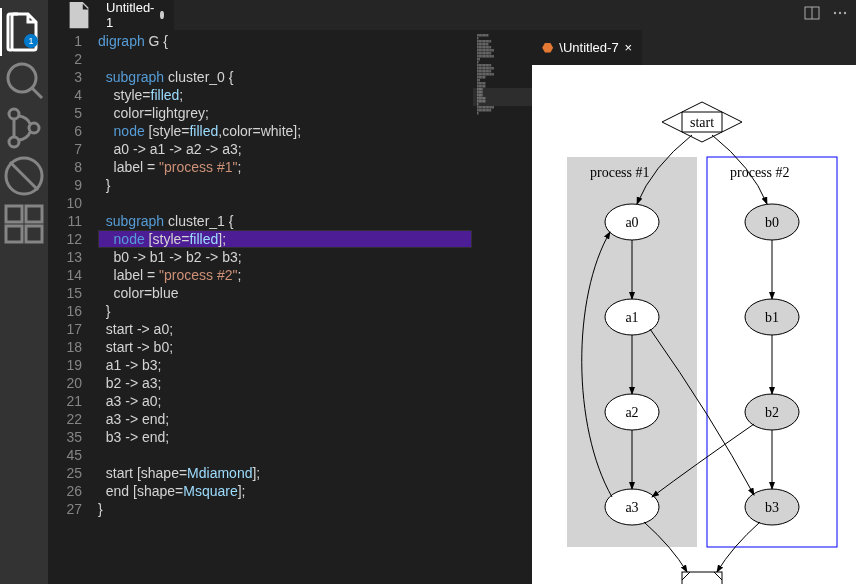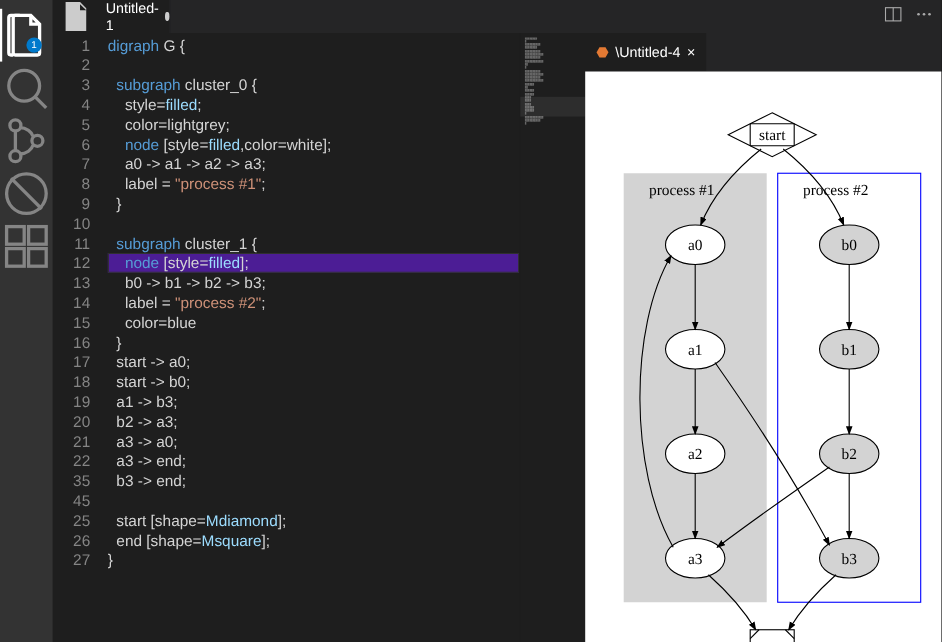--- a/index.html
+++ b/index.html
@@ -5,21 +5,21 @@
 *{margin:0;padding:0;box-sizing:border-box;font-family:-apple-system,BlinkMacSystemFont,"Segoe UI",sans-serif}
 body{background:#1e1e1e;width:856px;height:584px;display:flex;overflow:hidden}
 .activity-bar{width:48px;background:#333333;display:flex;flex-direction:column;align-items:center;padding-top:8px}
 .activity-icon{width:48px;height:48px;display:flex;align-items:center;justify-content:center;color:#858585;cursor:pointer;position:relative}
 .activity-icon.active{color:#ffffff}
 .activity-icon.active::before{content:"";position:absolute;left:0;top:0;bottom:0;width:2px;background:#ffffff}
 .badge{position:absolute;top:26px;left:24px;background:#007acc;color:#fff;border-radius:10px;font-size:9px;min-width:14px;height:14px;display:flex;align-items:center;justify-content:center;padding:0 3px}
 .main{flex:1;display:flex;flex-direction:column}
 .tabs{height:35px;background:#252526;display:flex}
 .tab-group{display:flex;flex:1}
-.tab{display:flex;align-items:center;padding:0 0;background:#1e1e1e;color:#ffffff;font-size:13px;border-right:1px solid #252526;cursor:pointer;gap:6px}
+.tab{display:flex;align-items:center;padding:0 10px;background:#1e1e1e;color:#ffffff;font-size:13px;border-right:1px solid #252526;cursor:pointer;gap:6px}
 .tab .dirty-dot{width:8px;height:8px;background:#cccccc;border-radius:50%}
 .tab-actions{display:flex;align-items:center;padding:0 8px;gap:12px;color:#cccccc}
 .tab-actions .ico{cursor:pointer;opacity:0.8}
 .editor-area{flex:1;display:flex}
 .editor{flex:1;background:#1e1e1e;position:relative;display:flex;font-family:Consolas,"Courier New",monospace;font-size:14px;line-height:18px}
 .gutter{width:50px;text-align:right;padding-right:16px;color:#858585;user-select:none;padding-top:2px}
 .gutter div{height:18px}
 .code{flex:1;padding-top:2px;color:#d4d4d4;white-space:pre;position:relative}
 .code-line{height:18px}
 .code-line.current{background:#4c1d95;box-shadow:inset 0 0 0 1px #303030}
@@ -136,21 +136,21 @@
       <div class="code" id="code"><div class="code-line"><span class="kw-blue">digraph</span><span class="id"> G {</span></div><div class="code-line"></div><div class="code-line"><span class="id">  </span><span class="kw-blue">subgraph</span><span class="id"> cluster_0 {</span></div><div class="code-line"><span class="id">    style=</span><span class="kw-teal">filled</span><span class="id">;</span></div><div class="code-line"><span class="id">    color=lightgrey;</span></div><div class="code-line"><span class="id">    </span><span class="kw-blue">node</span><span class="id"> [style=</span><span class="kw-teal">filled</span><span class="id">,color=white];</span></div><div class="code-line"><span class="id">    a0 -&gt; a1 -&gt; a2 -&gt; a3;</span></div><div class="code-line"><span class="id">    label = </span><span class="str">"process #1"</span><span class="id">;</span></div><div class="code-line"><span class="id">  }</span></div><div class="code-line"></div><div class="code-line"><span class="id">  </span><span class="kw-blue">subgraph</span><span class="id"> cluster_1 {</span></div><div class="code-line current"><span class="id">    </span><span class="kw-blue">node</span><span class="id"> [style=</span><span class="kw-teal">fil</span><span class="kw-teal">led</span><span class="id">];</span></div><div class="code-line"><span class="id">    b0 -&gt; b1 -&gt; b2 -&gt; b3;</span></div><div class="code-line"><span class="id">    label = </span><span class="str">"process #2"</span><span class="id">;</span></div><div class="code-line"><span class="id">    color=blue</span></div><div class="code-line"><span class="id">  }</span></div><div class="code-line"><span class="id">  start -&gt; a0;</span></div><div class="code-line"><span class="id">  start -&gt; b0;</span></div><div class="code-line"><span class="id">  a1 -&gt; b3;</span></div><div class="code-line"><span class="id">  b2 -&gt; a3;</span></div><div class="code-line"><span class="id">  a3 -&gt; a0;</span></div><div class="code-line"><span class="id">  a3 -&gt; end;</span></div><div class="code-line"><span class="id">  b3 -&gt; end;</span></div><div class="code-line"></div><div class="code-line"><span class="id">  start [shape=</span><span class="kw-teal">Mdiamond</span><span class="id">];</span></div><div class="code-line"><span class="id">  end [shape=</span><span class="kw-teal">Msquare</span><span class="id">];</span></div><div class="code-line"><span class="id">}</span></div></div>
       <div class="minimap">
         <div class="minimap-content">████████<br>█<br>██████████<br>████████<br>██████████<br>████████████<br>██████████<br>████████████<br>██<br>█<br>██████████<br>████████████<br>██████████<br>████████████<br>██████<br>██<br>██████<br>██████<br>████<br>████<br>████<br>██████<br>██████<br>█<br>████████████<br>██████████<br>█</div>
         <div class="minimap-slider"></div>
       </div>
     </div>
     <div class="preview">
       <div class="preview-tabs">
         <div class="preview-tab">
           <span style="color:#e37933">⬣</span>
-          <span>\Untitled-4</span>
+          <span>\Untitled-7</span>
           <span class="close">×</span>
         </div>
       </div>
       <div class="graph-canvas">
         <svg viewBox="0 0 324 549">
           <defs>
             <marker id="arrow" markerWidth="8" markerHeight="8" refX="7" refY="3" orient="auto">
                 <path d="M0,0 L0,6 L8,3 z" fill="#000"></path>
               </marker>
           </defs>

